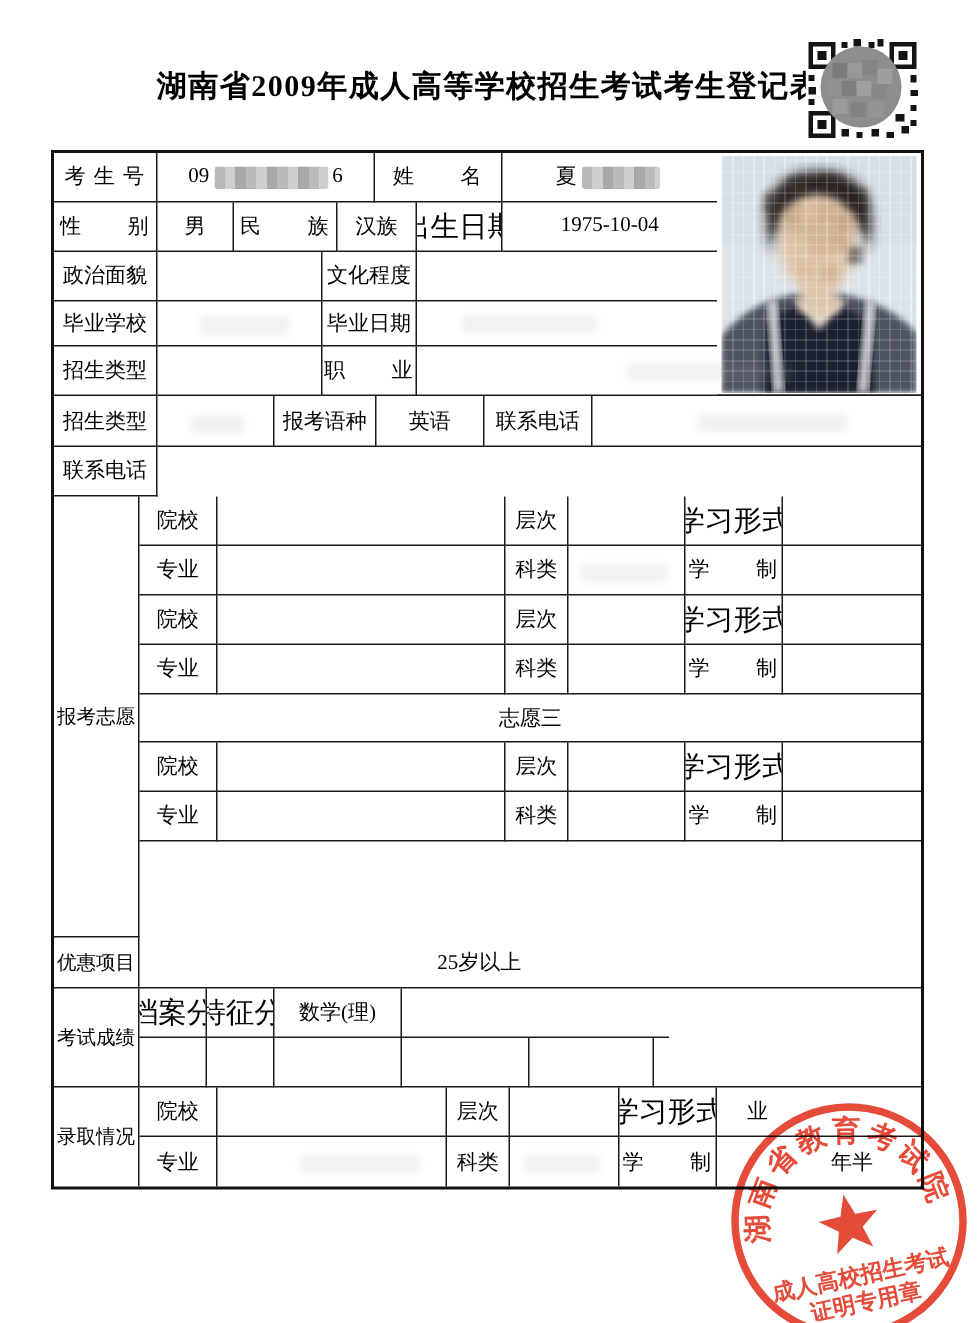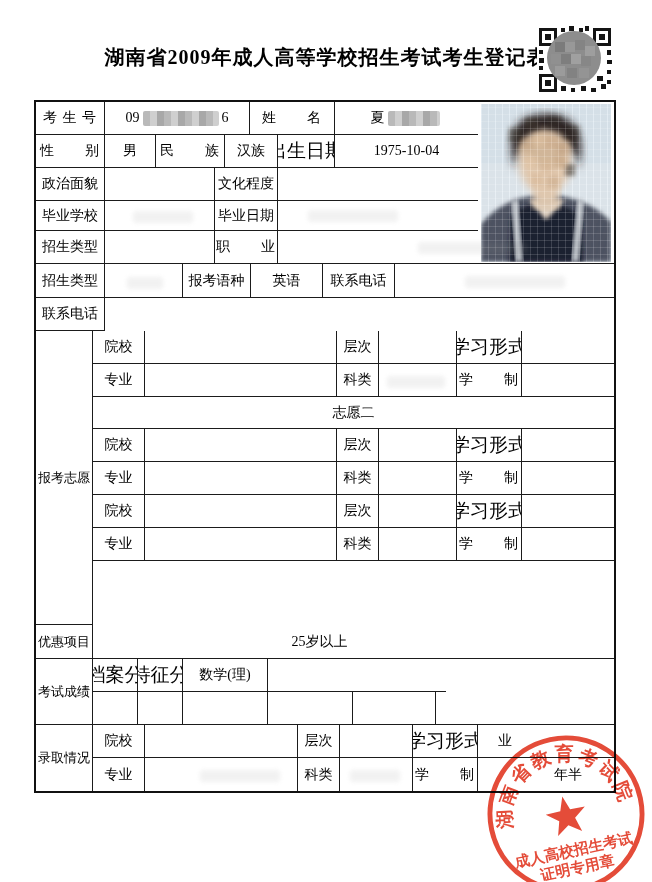--- a/index.html
+++ b/index.html
@@ -258,39 +258,39 @@
           <div class="cell h33" style="width:192px"></div>
           <div class="cell h33" style="width:42px">科类</div>
           <div class="cell h33" style="width:78px">
               <span class="smudge" style="left:8px;top:12px;width:58px"></span>
             </div>
           <div class="cell lab h33" style="width:65px">学　　制</div>
           <div class="cell h33 no-r" style="width:92px"></div>
         </div>
 
         <div class="vrow">
-          <div class="cell h32 no-r" style="width:521px">志愿二</div>
-        </div>
-        <div class="vrow">
           <div class="cell h33" style="width:52px">院校</div>
           <div class="cell h33" style="width:192px"></div>
           <div class="cell h33" style="width:42px">层次</div>
           <div class="cell h33" style="width:78px"></div>
           <div class="cell h33 small" style="width:65px">学习形式</div>
           <div class="cell h33 no-r" style="width:92px"></div>
         </div>
         <div class="vrow">
           <div class="cell h33" style="width:52px">专业</div>
           <div class="cell h33" style="width:192px"></div>
           <div class="cell h33" style="width:42px">科类</div>
           <div class="cell h33" style="width:78px"></div>
           <div class="cell lab h33" style="width:65px">学　　制</div>
           <div class="cell h33 no-r" style="width:92px"></div>
         </div>
 
+        <div class="vrow">
+          <div class="cell h32 no-r" style="width:521px">志愿三</div>
+        </div>
         <div class="vrow">
           <div class="cell h33" style="width:52px">院校</div>
           <div class="cell h33" style="width:192px"></div>
           <div class="cell h33" style="width:42px">层次</div>
           <div class="cell h33" style="width:78px"></div>
           <div class="cell h33 small" style="width:65px">学习形式</div>
           <div class="cell h33 no-r" style="width:92px"></div>
         </div>
         <div class="vrow">
           <div class="cell h33" style="width:52px">专业</div>

